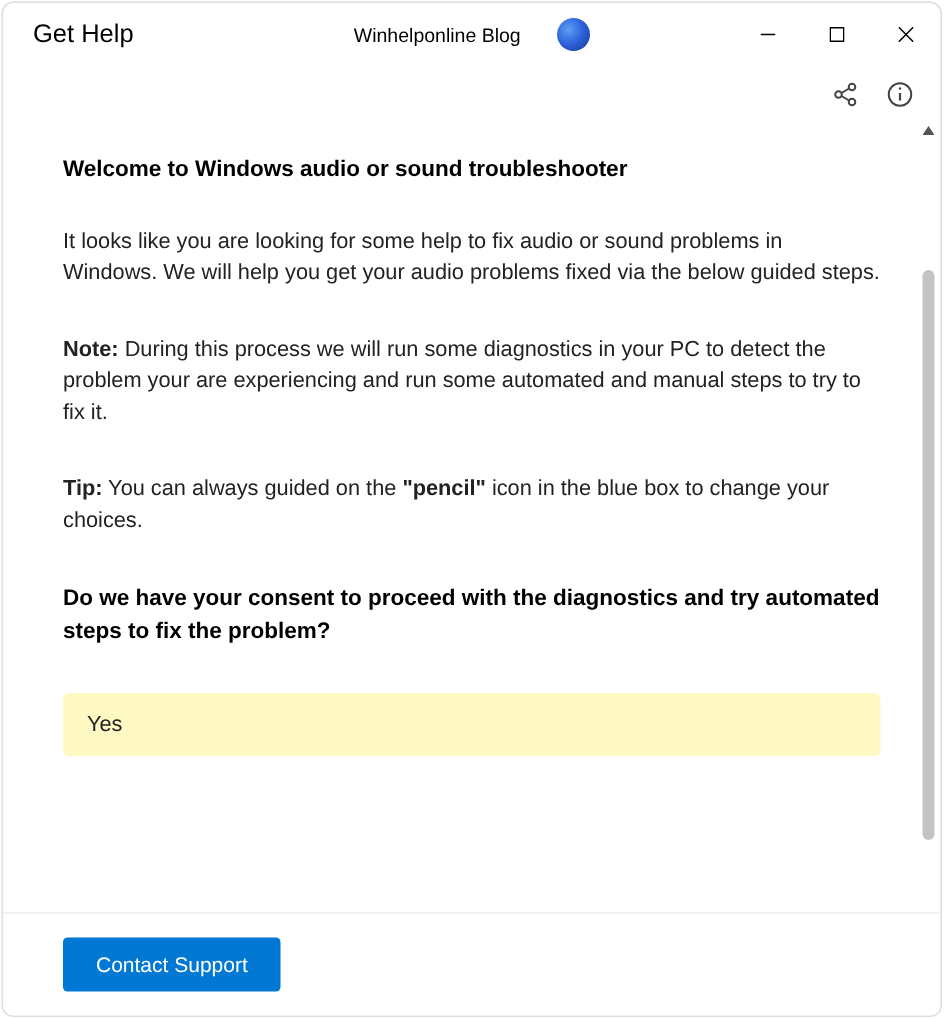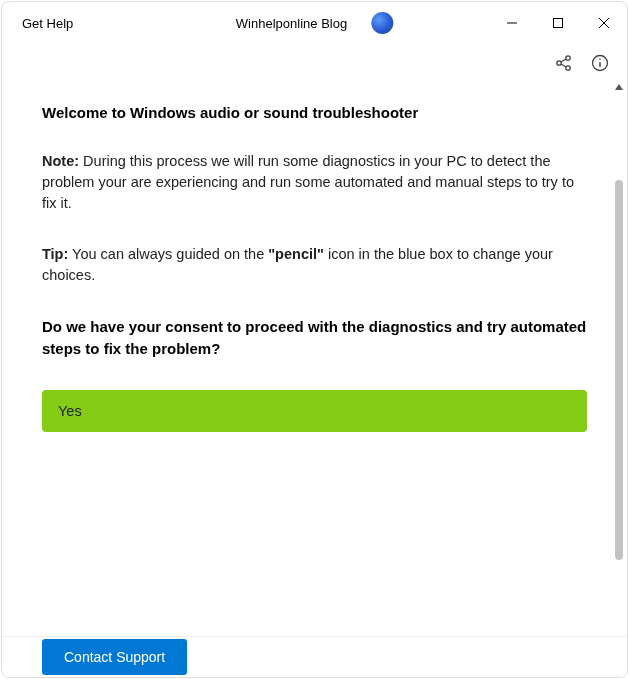--- a/index.html
+++ b/index.html
@@ -16,21 +16,21 @@
       position: relative;
     }
     .titlebar {
       display: flex;
       align-items: center;
       height: 42px;
       padding: 0 0 0 20px;
       position: relative;
     }
     .app-name {
-      font-size: 13px;
+      font-size: 17px;
       color: #000;
       flex-shrink: 0;
       text-align: center;
     }
     .title-center {
       position: absolute;
       left: 50%;
       transform: translateX(-50%);
       display: flex;
       align-items: center;
@@ -135,32 +135,32 @@
       font-weight: 700;
     }
     .consent-q {
       font-size: 15px;
       font-weight: 700;
       color: #000;
       line-height: 1.45;
       margin-bottom: 30px;
     }
     .option-btn {
-      background: #84cc16;
+      background: #fef9c3;
       border-radius: 4px;
       padding: 13px 16px;
       font-size: 14.5px;
       color: #222;
       margin-bottom: 20px;
       cursor: pointer;
       width: 100%;
     }
     .footer {
       border-top: 1px solid #eee;
-      padding: 2px 40px;
+      padding: 16px 40px;
       position: absolute;
       bottom: 0;
       left: 0;
       right: 0;
       background: #fff;
     }
     .contact-btn {
       background: #0078d4;
       color: #fff;
       border: none;
@@ -224,20 +224,21 @@
         <circle cx="9" cy="9" r="7.5"></circle>
         <line x1="9" y1="8" x2="9" y2="13" stroke-width="1.5"></line>
         <circle cx="9" cy="5" r="0.8" fill="#444" stroke="none"></circle>
       </svg>
     </div>
   </div>
 
   <div class="content-wrapper">
     <div class="content">
       <div class="heading">Welcome to Windows audio or sound troubleshooter</div>
+      <div class="para">It looks like you are looking for some help to fix audio or sound problems in Windows. We will help you get your audio problems fixed via the below guided steps.</div>
       <div class="para">
         <b>Note:</b><span> During this process we will run some diagnostics in your PC to detect the problem your are experiencing and run some automated  and manual steps to try to fix it.</span>
       </div>
       <div class="para">
         <b>Tip:</b><span> You can always guided on the </span><b>"pencil"</b><span> icon in the blue box to change your choices.</span>
       </div>
       <div class="consent-q">Do we have your consent to proceed with the diagnostics and try automated steps to fix the problem?</div>
       <div class="option-btn">Yes</div>
     </div>
     <div class="scroll-track">

